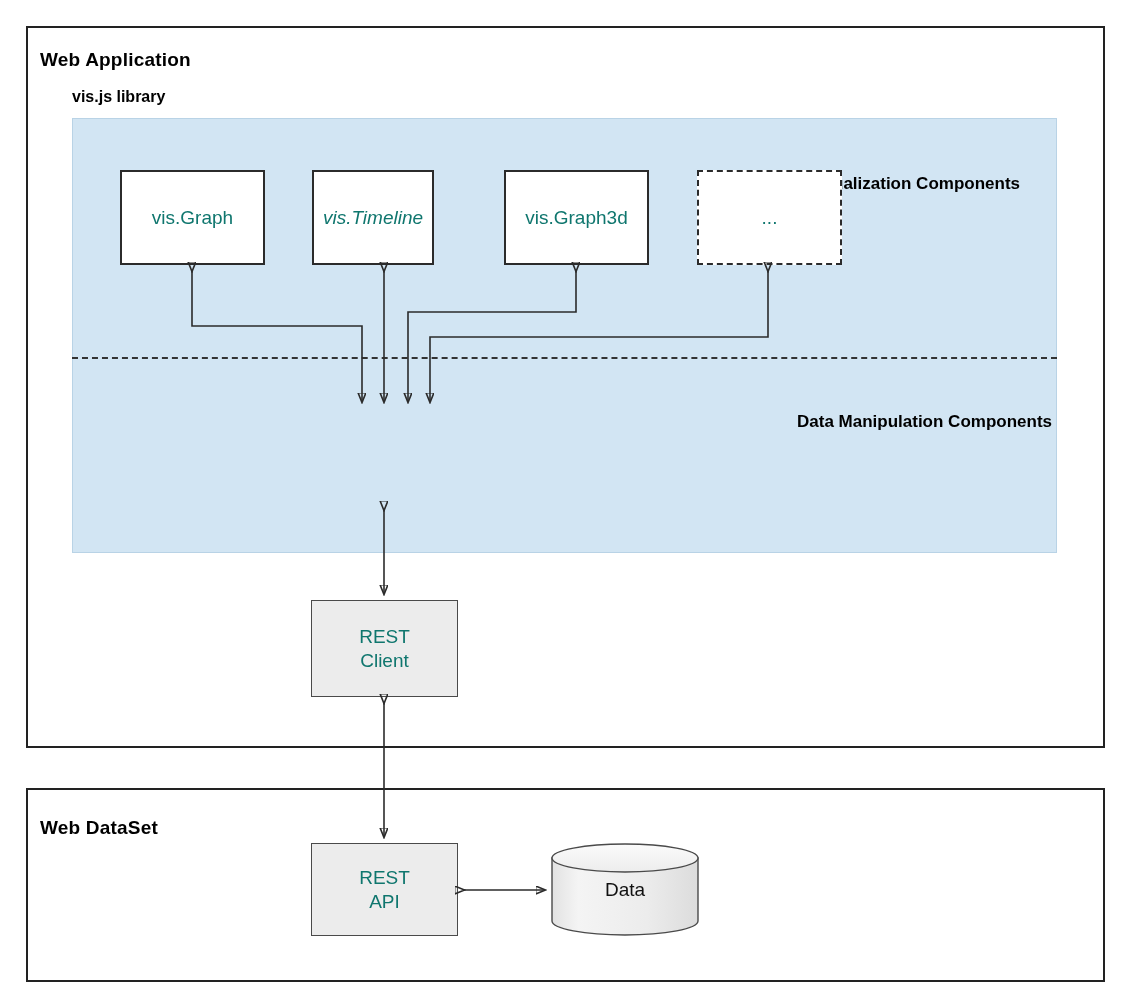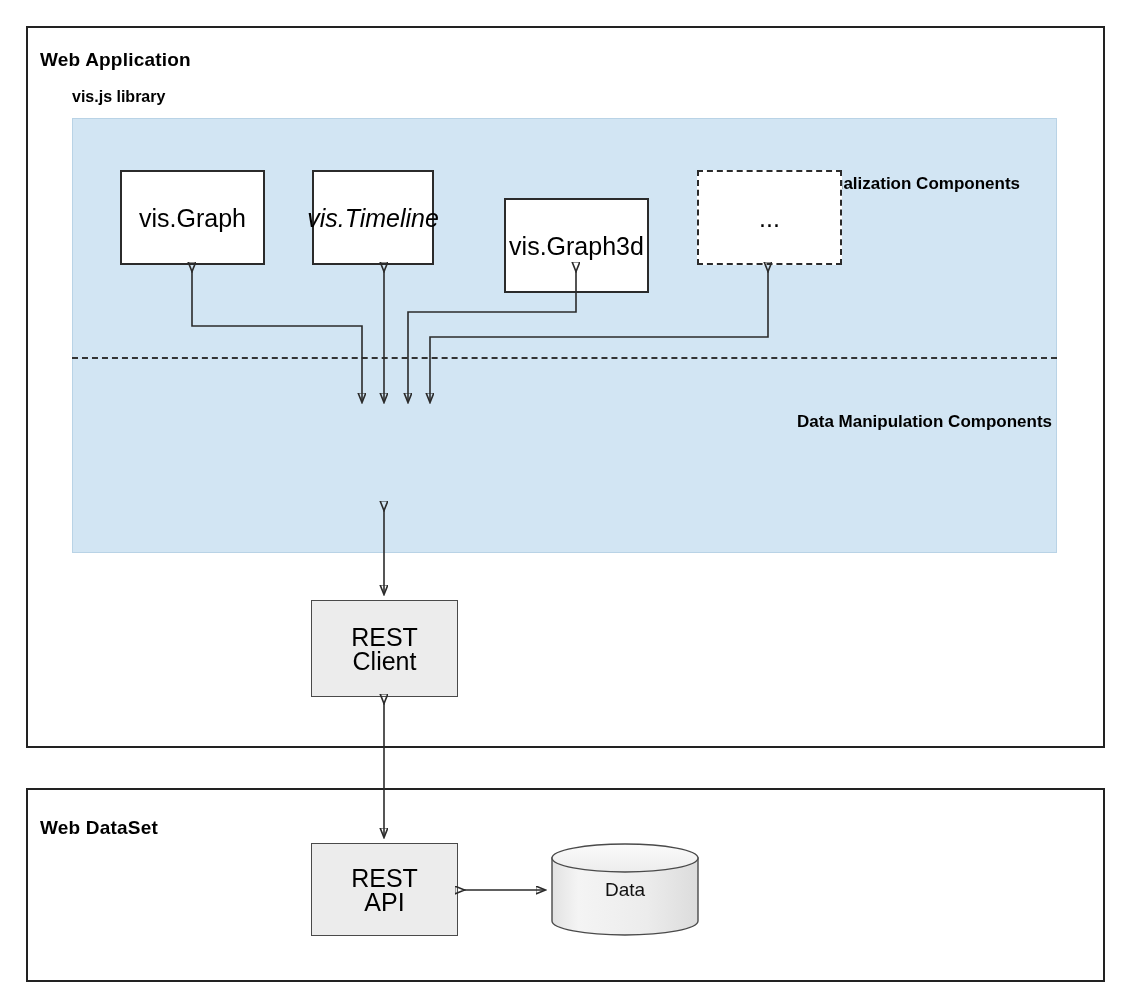--- a/index.html
+++ b/index.html
@@ -56,23 +56,23 @@
   }
 
   
   .node{
     position:absolute;
     box-sizing:border-box;
     display:flex;
     align-items:center;
     justify-content:center;
     text-align:center;
-    font-size:25px;
+    font-size:19px;
     line-height:24px;
-    color:#000000;
+    color:#0f766e;
     background:#ffffff;
     border:2px solid #2b2b2b;
     white-space:pre-line;
   }
   .node.dashed{border:2px dashed #2b2b2b;}
   .node.grey{background:#ececec;border:1px solid #4a4a4a;}
 
   
   .cyl{position:absolute;}
   .cyl svg{display:block;}
@@ -101,21 +101,21 @@
   <div class="divider" style="left:72px;top:357px;width:985px;"></div>
 
   <div class="zone-label" style="left:797px;top:171px;width:223px;">Visualization
 Components</div>
   <div class="zone-label" style="left:797px;top:409px;width:223px;">Data
 Manipulation
 Components</div>
 
   <div class="node" style="left:120px;top:170px;width:145px;height:95px;">vis.Graph</div>
   <div class="node" style="left:312px;top:170px;width:122px;height:95px;font-style:italic;">vis.Timeline</div>
-  <div class="node" style="left:504px;top:170px;width:145px;height:95px;margin-top:28px;">vis.Graph3d</div>
+  <div class="node" style="left:504px;top:170px;width:145px;height:95px;">vis.Graph3d</div>
   <div class="node dashed" style="left:697px;top:170px;width:145px;height:95px;">...</div>
 
 
   <div class="node grey" style="left:311px;top:600px;width:147px;height:97px;">REST
 Client</div>
 
   <div class="frame" style="left:26px;top:788px;width:1079px;height:194px;"></div>
   <div class="frame-title" style="left:40px;top:801px;">Web DataSet</div>
 
   <div class="node grey" style="left:311px;top:843px;width:147px;height:93px;">REST

